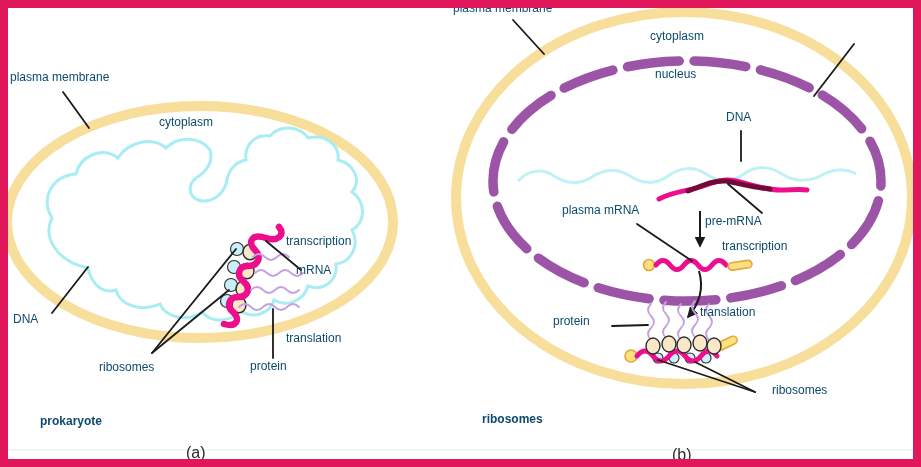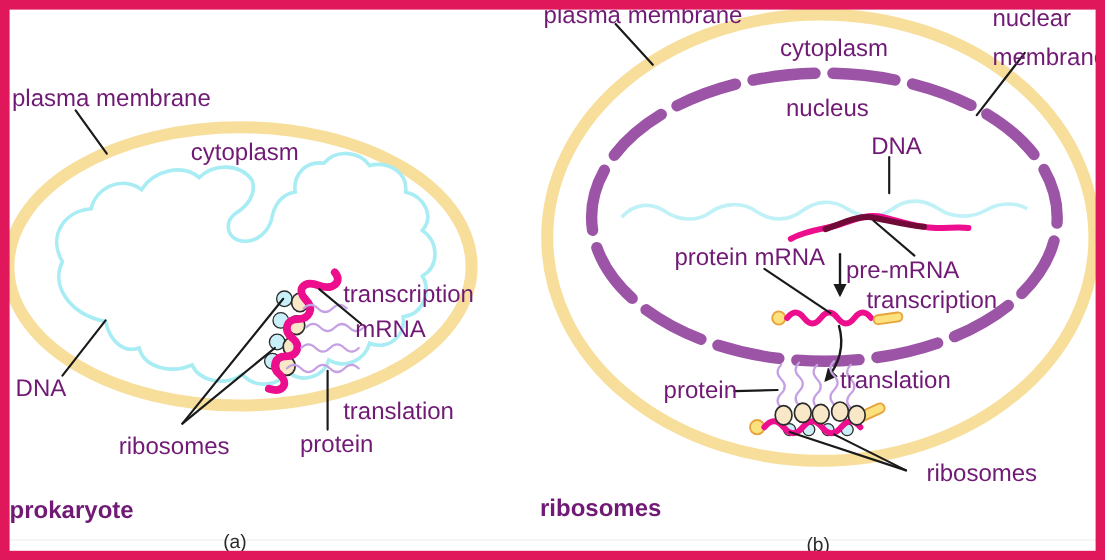--- a/index.html
+++ b/index.html
@@ -1,21 +1,21 @@
 <!DOCTYPE html>
 <html><head>
 <meta charset="utf-8">
 <style>
   html,body{margin:0;padding:0;background:#fff;}
   #figure{position:relative;width:921px;height:467px;background:#ffffff;overflow:hidden;
           font-family:"Liberation Sans",sans-serif;}
   #frame{position:absolute;inset:0;border:8px solid #E0175B;box-sizing:border-box;pointer-events:none;z-index:30;}
   svg{position:absolute;left:0;top:0;z-index:1;}
-  .label{position:absolute;z-index:20;font-size:20px;color:#701a75;line-height:1.15;white-space:nowrap;}
-  .bold{font-weight:bold;}
+  .label{position:absolute;z-index:20;font-size:12px;color:#0c4a6e;line-height:1.15;white-space:nowrap;}
+  .bold{font-weight:bold;margin-left:32px;}
   .two-line{white-space:pre-line;line-height:1.6;}
   .caption{font-size:16px;color:#2a2a2a;}
   .lbl-line{stroke:#1a1a1a;stroke-width:1.8;fill:none;stroke-linecap:round;}
   .rb-large{fill:#F8E8C8;stroke:#2b2b2b;stroke-width:1.4;}
   .rb-small{fill:#C9EFF8;stroke:#2b2b2b;stroke-width:1.1;}
   .cap{stroke:#E8A43C;stroke-width:1.6;}
   .squig{fill:none;stroke-width:1.8;stroke-linecap:round;}
   .strand{fill:none;stroke-linecap:round;stroke-linejoin:round;}
   .arrow{stroke:#1a1a1a;stroke-width:2;fill:none;}
 </style>
@@ -166,25 +166,23 @@
   <div class="label" style="left:296px;top:264px">mRNA</div>
   <div class="label" style="left:13px;top:313px">DNA</div>
   <div class="label" style="left:99px;top:361px">ribosomes</div>
   <div class="label" style="left:250px;top:360px">protein</div>
   <div class="label" style="left:286px;top:332px">translation</div>
   <div class="label bold" style="left:8px;top:415px">prokaryote</div>
   <div class="label caption" style="left:186px;top:444px">(a)</div>
 
   <div class="label" style="left:453px;top:2px">plasma membrane</div>
   <div class="label" style="left:650px;top:30px">cytoplasm</div>
-  <div class="label two-line" style="left:827px;top:0px">nuclear
-membrane</div>
-  <div class="label" style="left:655px;top:80px">nucleus</div>
+  <div class="label" style="left:655px;top:68px">nucleus</div>
   <div class="label" style="left:726px;top:111px">DNA</div>
-  <div class="label" style="left:562px;top:204px">protein mRNA</div>
+  <div class="label" style="left:562px;top:204px">plasma mRNA</div>
   <div class="label" style="left:705px;top:215px">pre-mRNA</div>
   <div class="label" style="left:722px;top:240px">transcription</div>
   <div class="label" style="left:700px;top:306px">translation</div>
   <div class="label" style="left:553px;top:315px">protein</div>
   <div class="label" style="left:772px;top:384px">ribosomes</div>
   <div class="label bold" style="left:450px;top:413px">ribosomes</div>
   <div class="label caption" style="left:672px;top:446px">(b)</div>
 
   <div id="frame"></div>
 </div>

